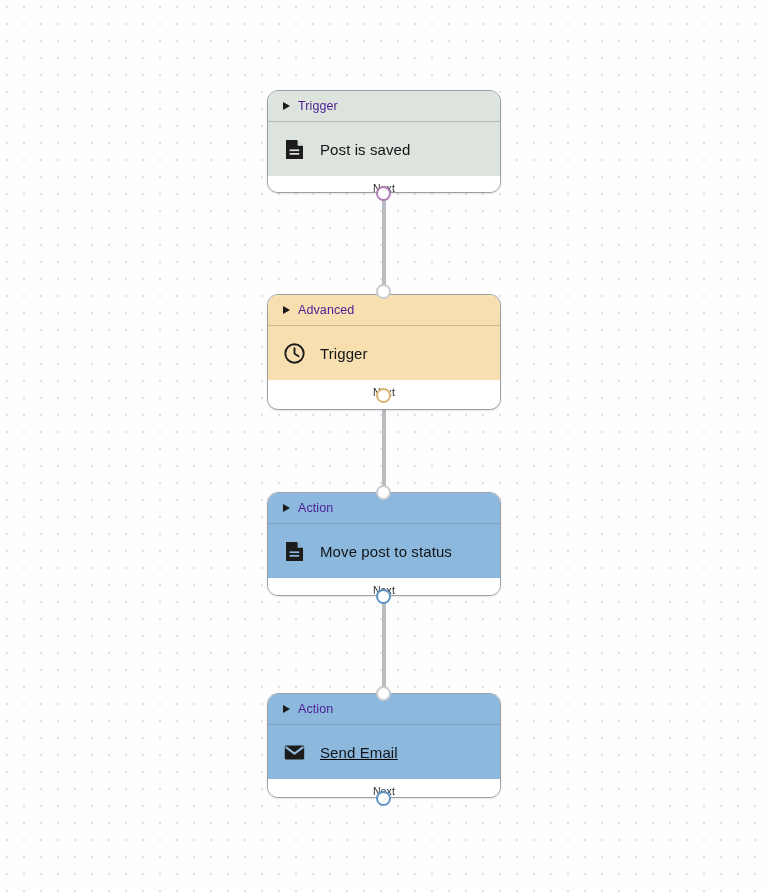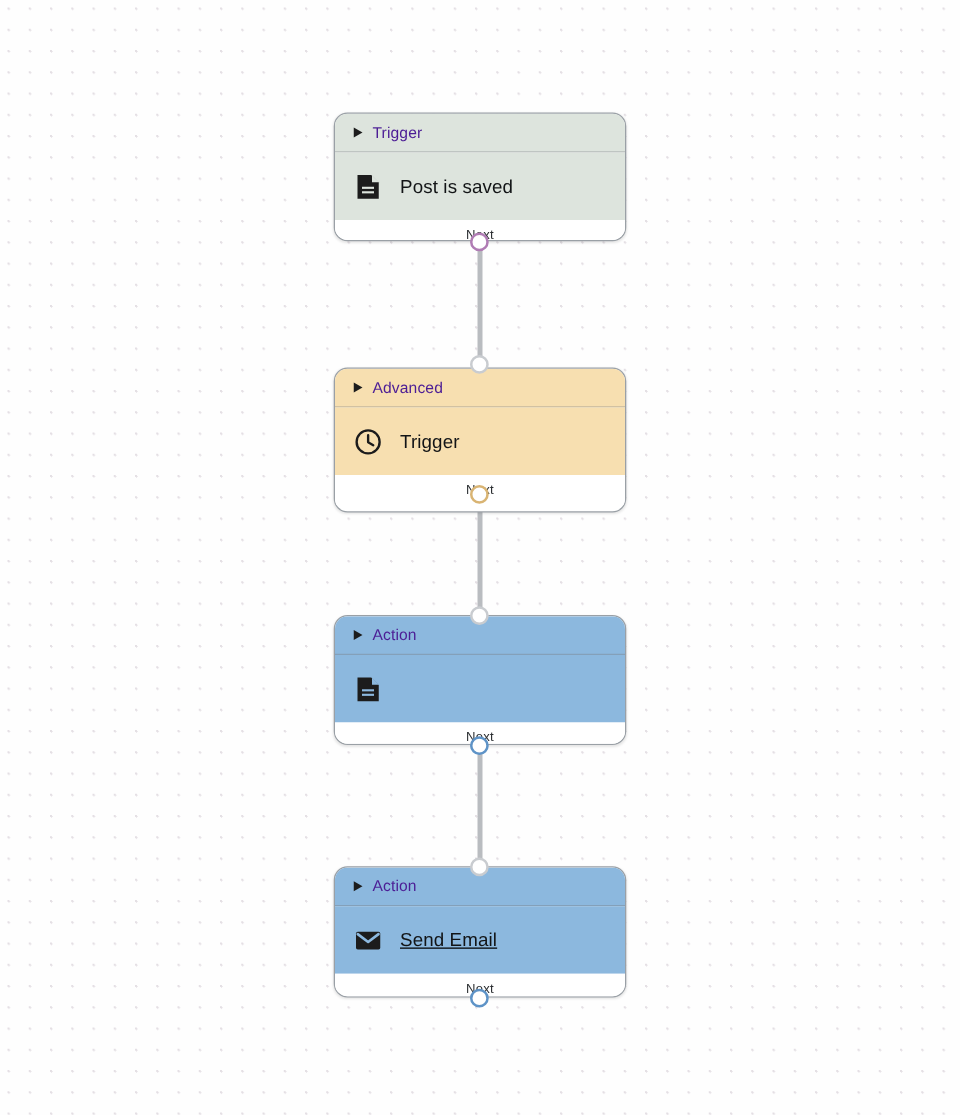--- a/index.html
+++ b/index.html
@@ -183,20 +183,21 @@
     </div>
     <div class="node-body" style="background:#8cb8de;">
       <span class="node-icon">
         <svg width="19" height="21" viewBox="0 0 19 21">
           <path d="M1 1 h11 l6 6 v13 H1 Z" fill="#1c1c1c"></path>
           <path d="M12.6 1.2 v5.6 h5.6 Z" fill="#8cb8de"></path>
           <rect x="4.6" y="10.4" width="9.6" height="1.7" fill="#8cb8de"></rect>
           <rect x="4.6" y="14.0" width="9.6" height="1.7" fill="#8cb8de"></rect>
         </svg>
       </span>
+      <span class="node-title">Move post to status</span>
     </div>
     <div class="node-footer">
       <span>Next</span>
     </div>
   </div>
   <div class="port" style="top:589px;border:2.2px solid #5e93c7;"></div>
 
   <div class="port" style="top:686px;border:2.2px solid #c9ccd0;"></div>
   <div class="node" style="top:693px;height:105px;">
     <div class="node-header" style="background:#8cb8de;">

